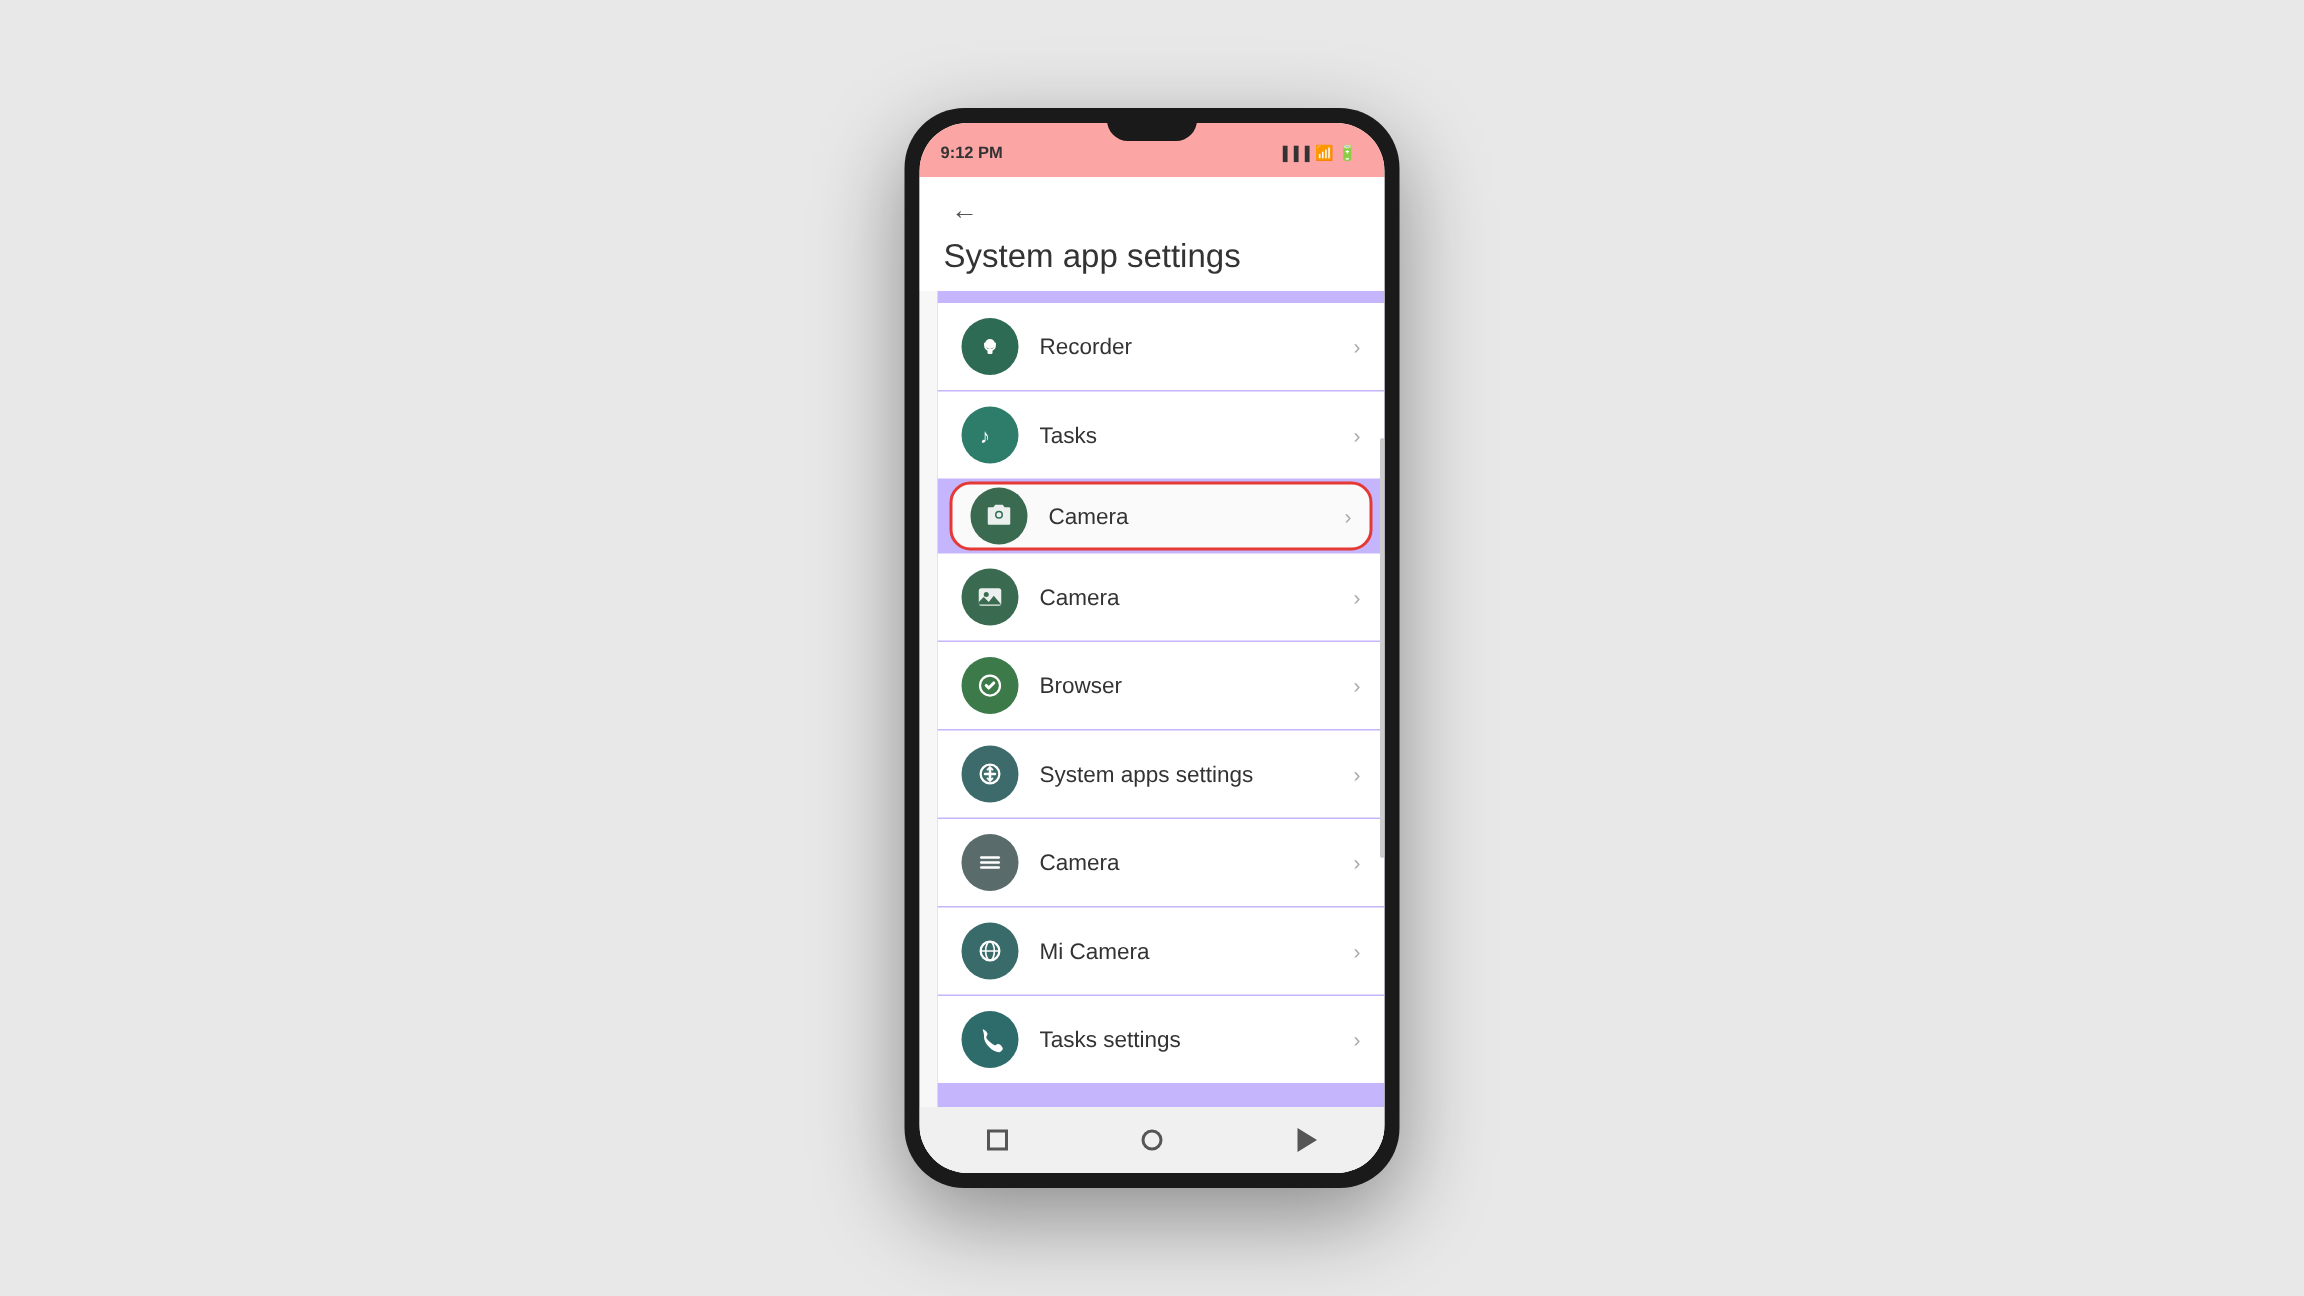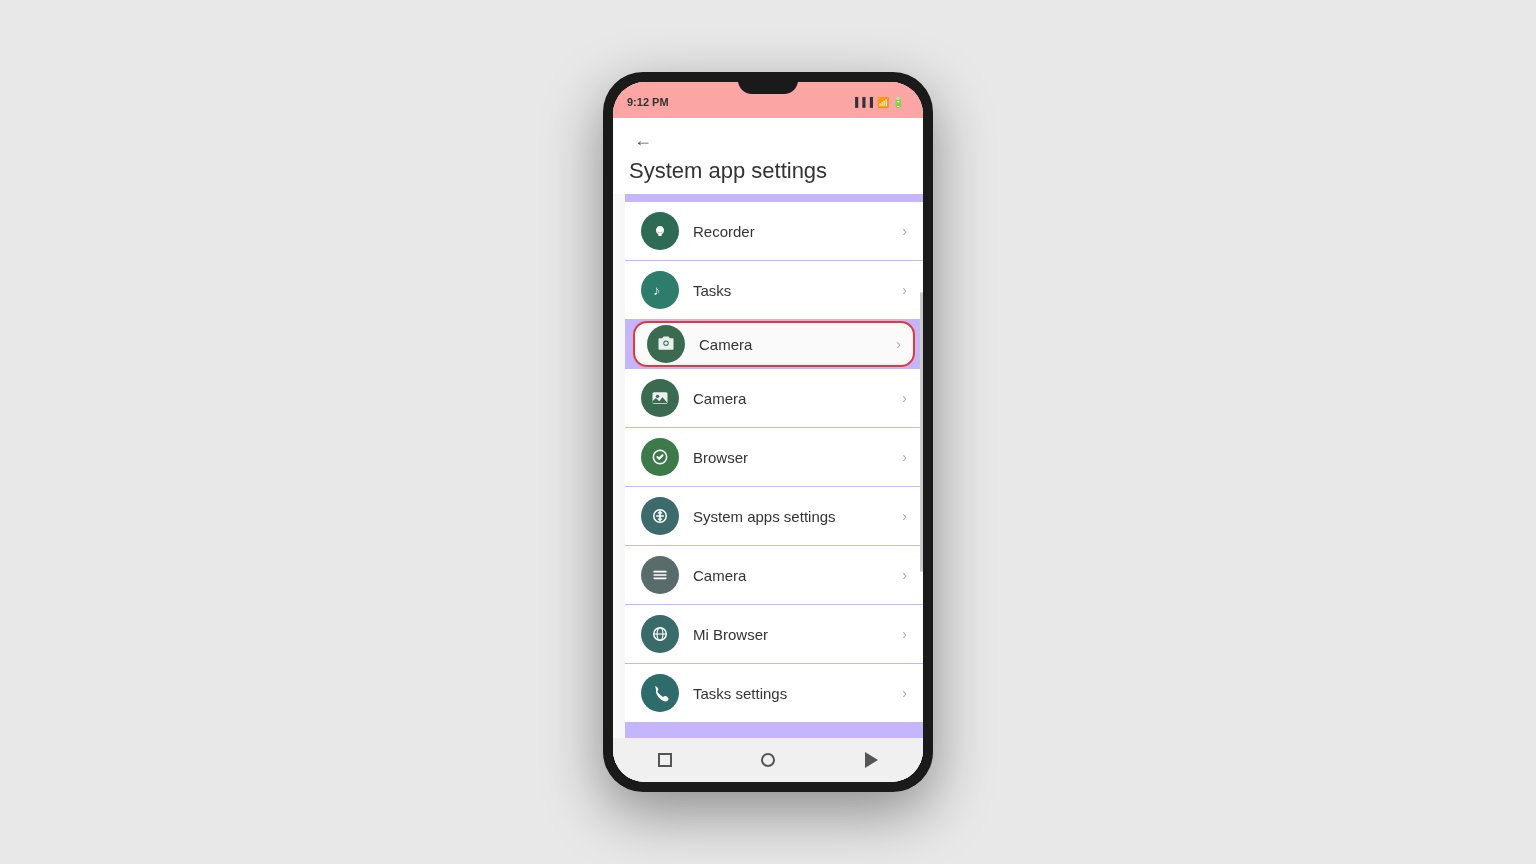--- a/index.html
+++ b/index.html
@@ -356,21 +356,21 @@
         </div>
 
         <div class="list-item">
           <div class="app-icon-wrap browser-teal">
             <svg class="app-icon-svg" viewBox="0 0 24 24">
                 <circle cx="12" cy="12" r="7.5" stroke="white" stroke-width="1.8" fill="none"></circle>
                 <ellipse cx="12" cy="12" rx="3.5" ry="7.5" stroke="white" stroke-width="1.3" fill="none"></ellipse>
                 <line x1="4.5" y1="12" x2="19.5" y2="12" stroke="white" stroke-width="1.3"></line>
               </svg>
           </div>
-          <span class="item-label">Mi Browser</span>
+          <span class="item-label">Mi Camera</span>
           <span class="chevron">›</span>
         </div>
 
         <div class="list-item">
           <div class="app-icon-wrap call-teal">
             <svg class="app-icon-svg" viewBox="0 0 24 24">
                 <path d="M6.5 4C7.5 4 10 6 10 7.5c0 .8-.5 1.4-.5 1.4s-.5.7-.5 1.2c0 .9 1.4 2.5 3 3.9s3.2 2.6 4 2.6c.5 0 1.2-.5 1.2-.5s.7-.5 1.5-.5c1.5 0 3.5 2.5 3.5 3.5 0 1.5-2 3-3 3-5 0-12-7-12-12C7.5 6 5.5 4 6.5 4z" fill="white"></path>
               </svg>
           </div>
           <span class="item-label">Tasks settings</span>

